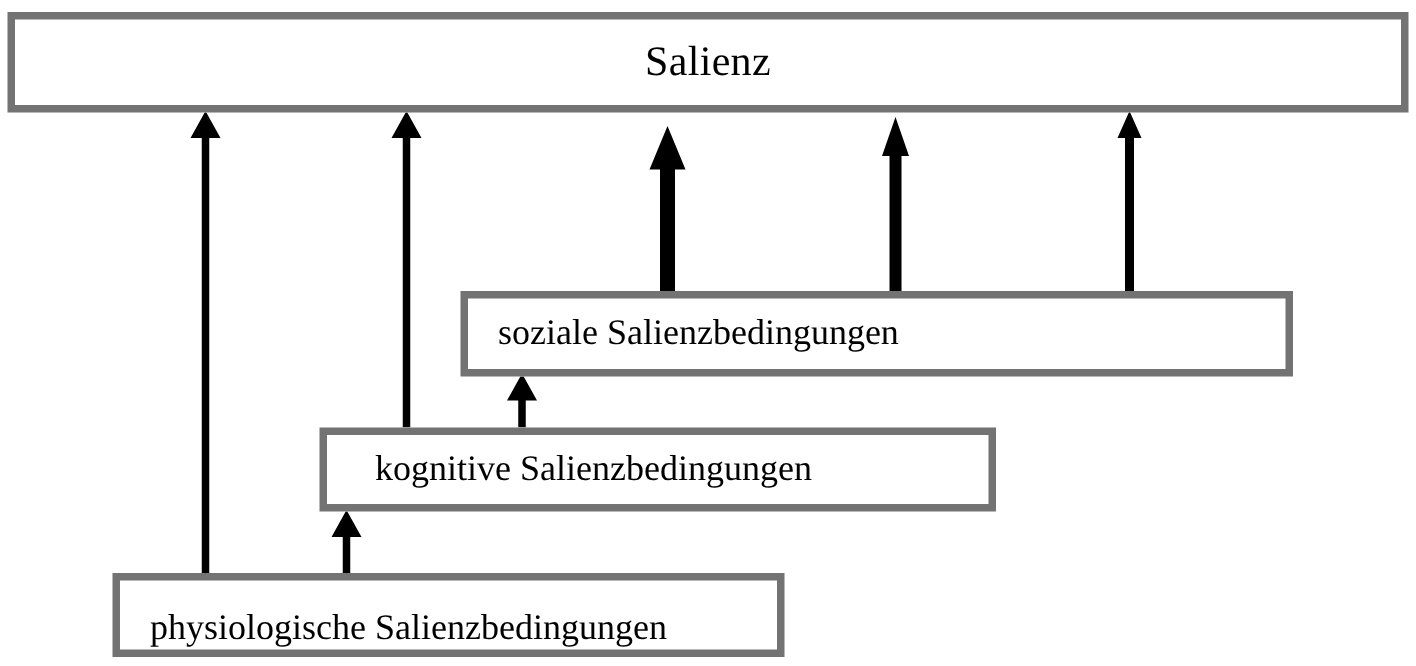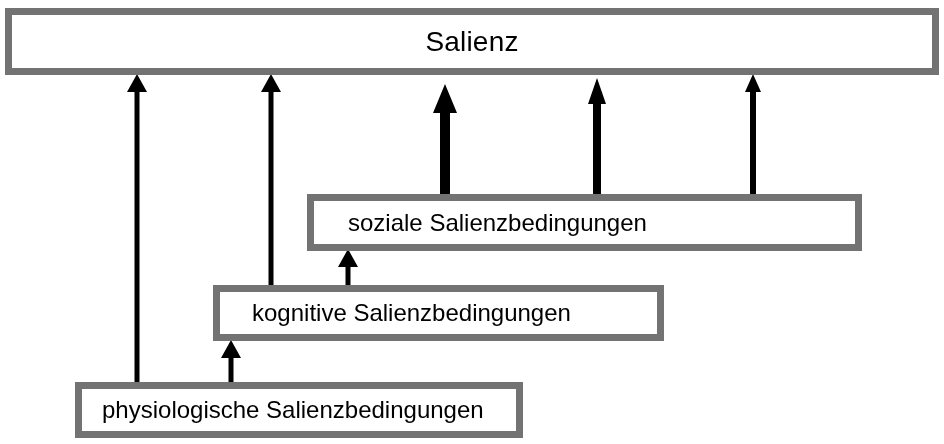--- a/index.html
+++ b/index.html
@@ -14,24 +14,25 @@
     position: relative;
     width: 944px;
     height: 444px;
     background: #ffffff;
     overflow: hidden;
   }
   .node-box {
     position: absolute;
     box-sizing: border-box;
     background: #ffffff;
-    border: 7px solid #737373;
+    border: 5px solid #737373;
     display: flex;
     align-items: center;
     z-index: 3;
+    font-family: Liberation Serif, serif;
   }
   .node-label {
     color: #000000;
     white-space: nowrap;
   }
 
   
   #box-salienz {
     left: 5px;
     top: 8px;
@@ -43,41 +44,42 @@
     font-size: 28px;
     letter-spacing: 0.2px;
   }
 
   
   #box-soziale {
     left: 307px;
     top: 194px;
     width: 555px;
     height: 57px;
-    padding-left: 34px;
+    padding-left: 20px;
   }
   #box-soziale .node-label { font-size: 24px; }
 
   
   #box-kognitive {
     left: 213px;
     top: 285px;
     width: 451px;
     height: 56px;
     padding-left: 32px;
   }
   #box-kognitive .node-label { font-size: 24px; }
 
   
   #box-physiologische {
     left: 75px;
     top: 382px;
     width: 448px;
     height: 56px;
     padding-left: 20px;
+    align-items: flex-end;
   }
   #box-physiologische .node-label { font-size: 24px; }
 
   
   #arrow-layer {
     position: absolute;
     left: 0;
     top: 0;
     width: 944px;
     height: 444px;

